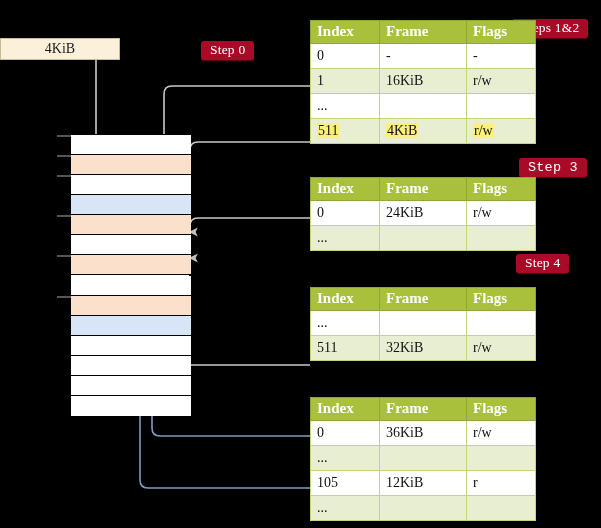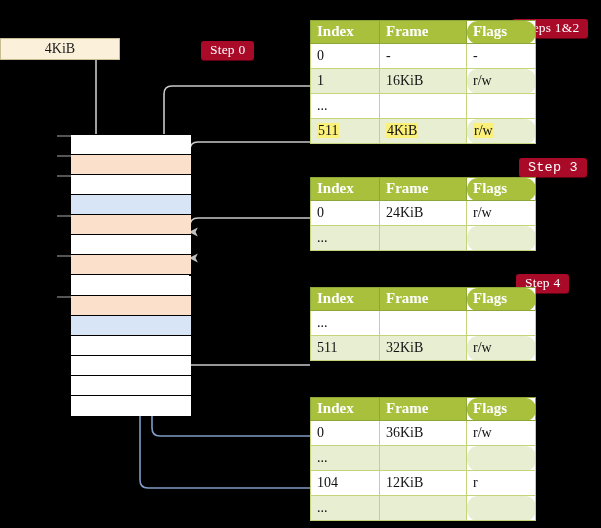--- a/index.html
+++ b/index.html
@@ -17,21 +17,21 @@
 
   
   .badge{background:#A80A28;color:#fff;font-size:13.5px;
          padding:2px 9px 3px 9px;border-radius:3px;
          box-shadow:0 1px 0 #5e0013;
          display:flex;align-items:center;justify-content:center;
          letter-spacing:.2px;white-space:nowrap;}
   #badge-step0     {left:201px;top:41px;height:19px;}
   #badge-steps12   {left:512px;top:19px;height:19px;}
   #badge-step3     {left:519px;top:158px;height:19px;font-family:Liberation Mono, monospace;}
-  #badge-step4     {left:516px;top:274px;height:19px;}
+  #badge-step4     {left:516px;top:254px;height:19px;}
 
   
   .memcol{left:70px;top:134px;width:120px;height:281px;
           border:1px solid #000;background:#fff;}
   .memrow{position:absolute;left:0;width:120px;height:25.5px;
           border-bottom:1px solid #000;box-sizing:border-box;}
   .memrow.last{border-bottom:none;}
   .c-white{background:#ffffff;}
   .c-peach{background:#FBE0CC;}
   .c-blue {background:#D8E5F6;}
@@ -47,21 +47,21 @@
              text-align:left;padding:2px 6px 3px 6px;font-size:15px;
              border:1px solid #8DA63A;}
   .ptable td{padding:2px 6px 3px 6px;border:1px solid #C4D47A;
              height:19px;vertical-align:middle;}
   .r-white td{background:#ffffff;}
   .r-tint  td{background:#E8EED2;}
   .r-hl    td{background:#E8EED2;}
   .r-hl td span.mark{background:#FAF07A;padding:0 1px;}
   .col-idx{width:56px;margin-left:21px;}
   .col-frm{width:74px;}
-  .col-flg{width:56px;border-radius:11px;}
+  .col-flg{width:56px;}
 
   #tbl1{left:310px;top:20px;}
   #tbl2{left:310px;top:177px;}
   #tbl3{left:310px;top:287px;}
   #tbl4{left:310px;top:397px;}
 
   
   #wires{position:absolute;left:0;top:0;width:601px;height:528px;
          pointer-events:none;}
 </style>
@@ -229,21 +229,21 @@
           <td class="col-idx">0</td>
           <td class="col-frm">36KiB</td>
           <td class="col-flg">r/w</td>
         </tr>
         <tr class="r-tint">
           <td class="col-idx">...</td>
           <td class="col-frm"></td>
           <td class="col-flg"></td>
         </tr>
         <tr class="r-white">
-          <td class="col-idx">104</td>
+          <td class="col-idx">105</td>
           <td class="col-frm">12KiB</td>
           <td class="col-flg">r</td>
         </tr>
         <tr class="r-tint">
           <td class="col-idx">...</td>
           <td class="col-frm"></td>
           <td class="col-flg"></td>
         </tr>
       </tbody>
     </table>

